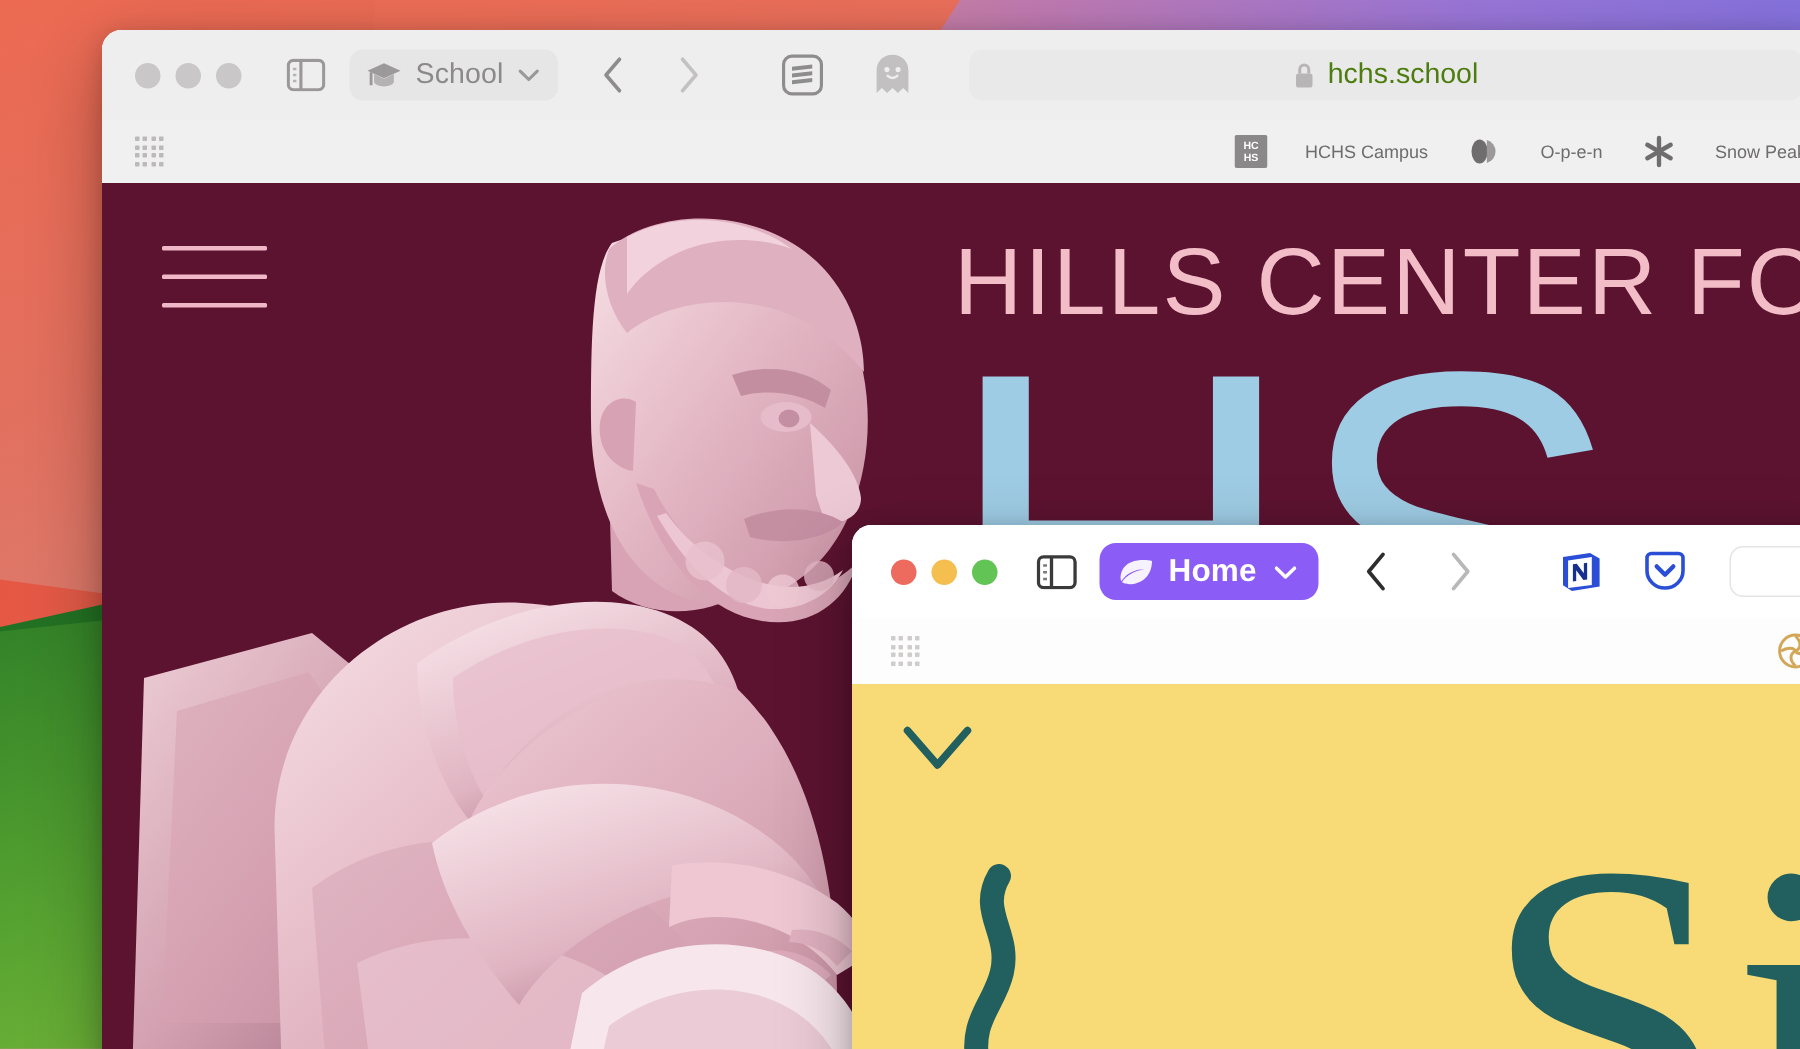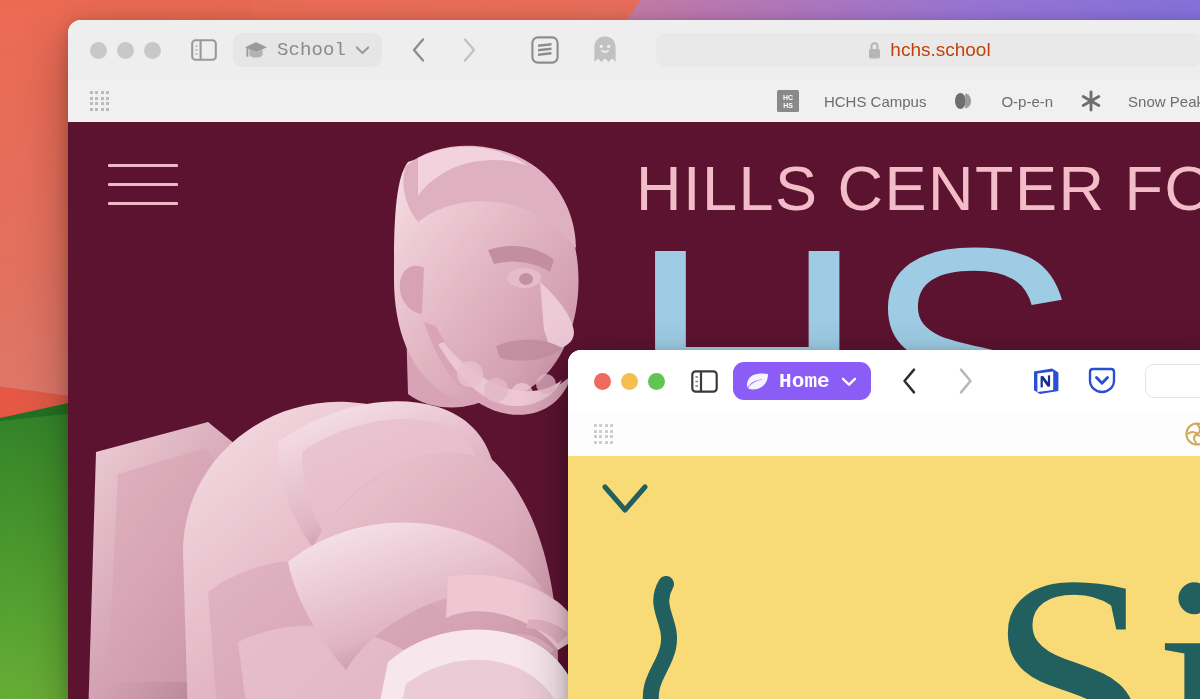--- a/index.html
+++ b/index.html
@@ -66,54 +66,53 @@
     width: 30px; height: 30px;
     display: flex; align-items: center; justify-content: center;
     flex: 0 0 auto;
   }
 
   .profile-pill {
     display: flex; align-items: center; gap: 9px;
     height: 34px; padding: 0 12px 0 11px;
     border-radius: 9px;
     font-size: 19px;
-    font-family: Liberation Mono, monospace;
   }
   .profile-label { font-size: 19px; letter-spacing: .1px; }
 
   .navarrows { display: flex; align-items: center; gap: 20px; }
 
   .urlbar {
     flex: 1 1 auto;
     height: 34px;
     border-radius: 9px;
     display: flex; align-items: center; justify-content: center;
     gap: 8px;
     min-width: 40px;
   }
   .urltext { font-size: 19px; }
 
   .bmk { display: flex; align-items: center; gap: 9px; margin-right: 26px; white-space: nowrap; }
-  .bmk-label { font-size: 15px; padding-left: 16px; }
+  .bmk-label { font-size: 12px; padding-left: 16px; }
 
   .griddots { display: grid; grid-template-columns: repeat(4, 3px); grid-template-rows: repeat(4, 3px); gap: 2.4px; }
   .griddots i { display: block; width: 3px; height: 3px; border-radius: .5px; }
 
   
   #win1 {
     left: 68px; top: 20px; width: 1150px; height: 700px;
     background: #fff;
   }
   #win1 .toolbar { background: #efeeee; }
   #win1 .bookmarkbar { background: #f1f0f0; }
   #win1 .light { background: #c9c7c7; }
   #win1 .profile-pill { background: #e7e6e6; color: #8b8989; }
   #win1 .profile-label { color: #8b8989; }
   #win1 .urlbar { background: #eae9e9; }
-  #win1 .urltext { color: #c2410c; }
+  #win1 .urltext { color: #4d7c0f; }
   #win1 .bmk-label { color: #6e6c6c; }
   #win1 .griddots i { background: #bbb9b9; }
 
   #win1-content {
     position: absolute; left: 0; top: 102px; right: 0; bottom: 0;
     background: #5c1330;
     overflow: hidden;
   }
 
   

